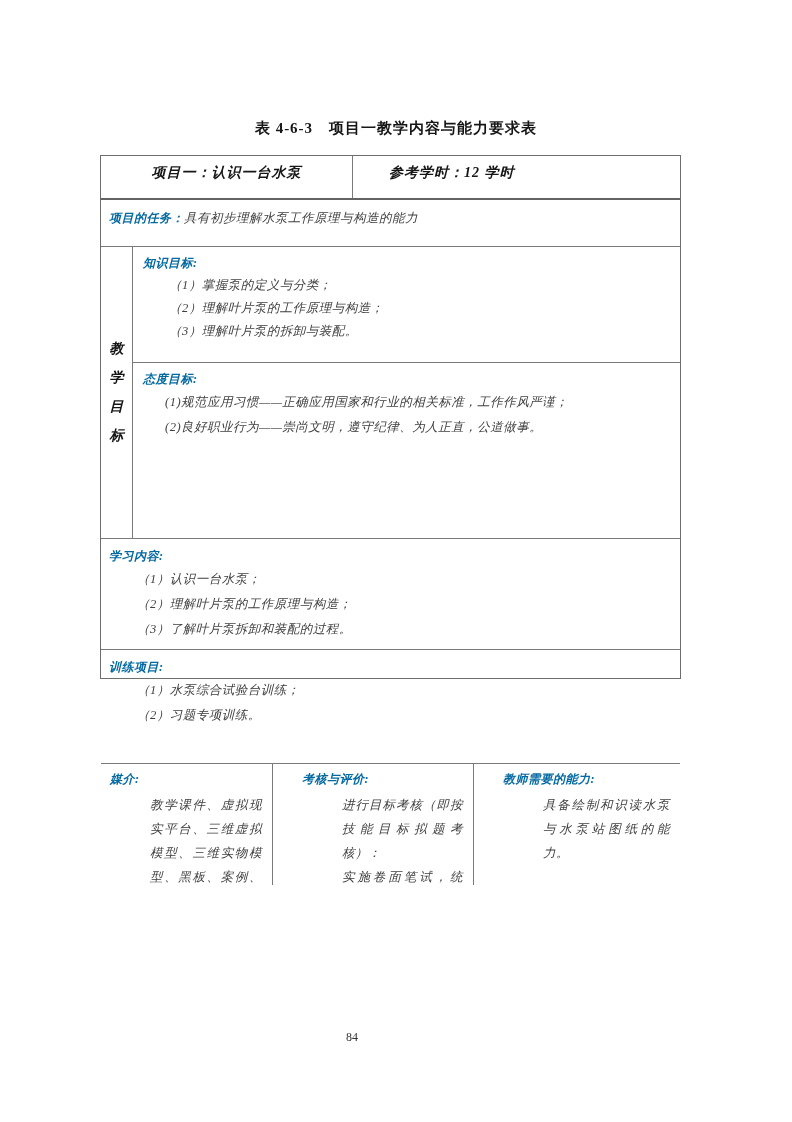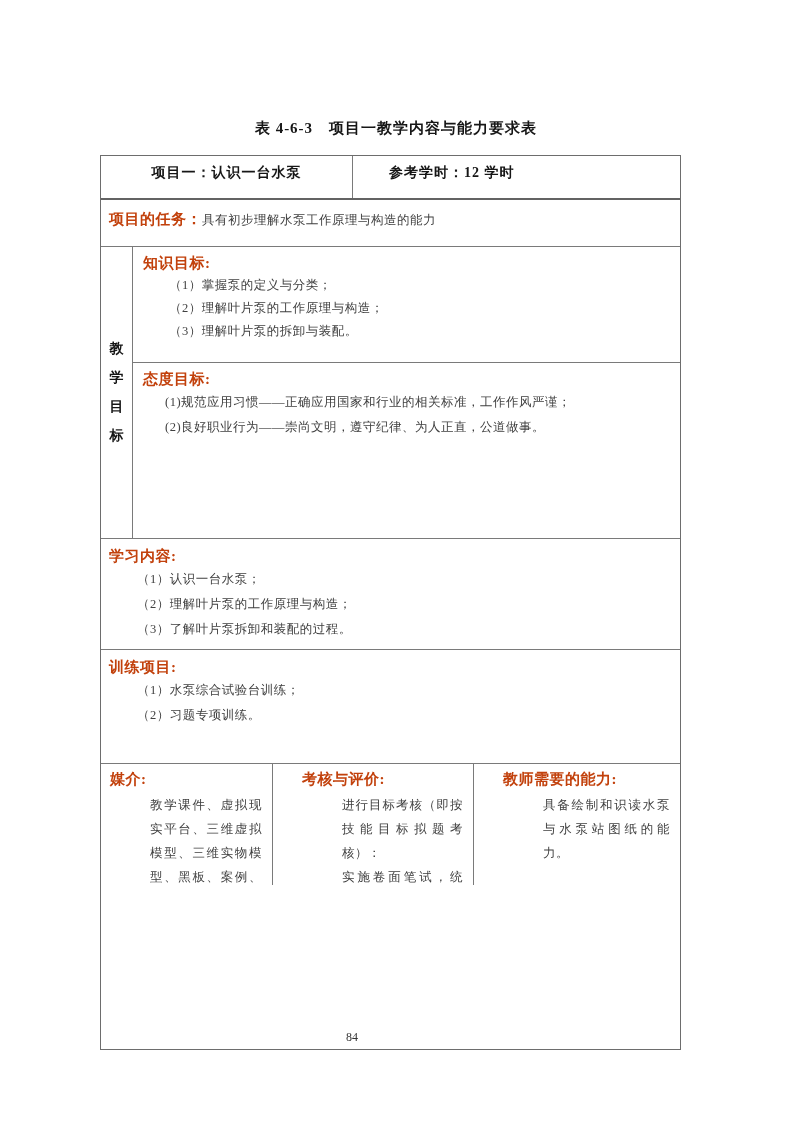--- a/index.html
+++ b/index.html
@@ -8,39 +8,39 @@
     width:792px; height:1122px; position:relative;
     font-family:"Liberation Serif","DejaVu Serif",serif;
     color:#3f3f3f;
   }
   .doc-title {
     position:absolute; top:119px; left:0; width:792px;
     text-align:center; font-weight:bold; font-size:15px;
     color:#161616; letter-spacing:1px;font-family:Liberation Serif, serif;
   }
   .doc-table {
-    position:absolute; left:100px; top:155px; width:581px; height:895px;
-    border:1px solid #6d6d6d; background:#fff;
+    position:absolute; left:100px; top:155px; width:581px; height:524px;
+    border:1px solid #6d6d6d; background:#fff;font-style:italic;
   }
   .t-row { position:relative; width:100%; overflow:hidden; }
   .bt-1 { border-top:1px solid #7a7a7a; }
   .bt-2 { border-top:2px solid #636363; }
   .row-header { height:42px; display:flex; }
   .row-task   { height:48px; }
   .row-goals  { height:292px; display:flex; }
   .row-learn  { height:111px; }
   .row-train  { height:114px; }
   .row-bottom { height:122px; display:flex;gap:20px; }
 
   .hdr-cell { padding-top:8px; font-weight:bold; font-size:14px; color:#161616; letter-spacing:1px; }
   .hdr-left  { width:252px; border-right:1px solid #7a7a7a; text-align:center; }
   .hdr-right { flex:1; padding-left:36px; }
 
   .task-cell { padding:10px 8px 0 8px; font-size:12.5px; }
-  .lbl { font-weight:bold; font-size:15px; color:#c2410c; letter-spacing:0.5px; }
+  .lbl { font-weight:bold; font-size:12px; color:#0369a1; letter-spacing:0.5px; }
   .body-txt { color:#404040; font-size:12.5px; letter-spacing:0.5px;margin-top:28px; }
 
   .goal-label-cell {
     width:32px; border-right:1px solid #7a7a7a;
     display:flex; flex-direction:column; align-items:center; justify-content:center;
     gap:11px; font-weight:bold; font-size:14px; color:#161616;
   }
   .goal-sections { flex:1; display:flex; flex-direction:column;gap:16px; }
   .goal-sec { padding:6px 10px 0 10px; overflow:hidden; }
   .sec-know { height:99px; }

